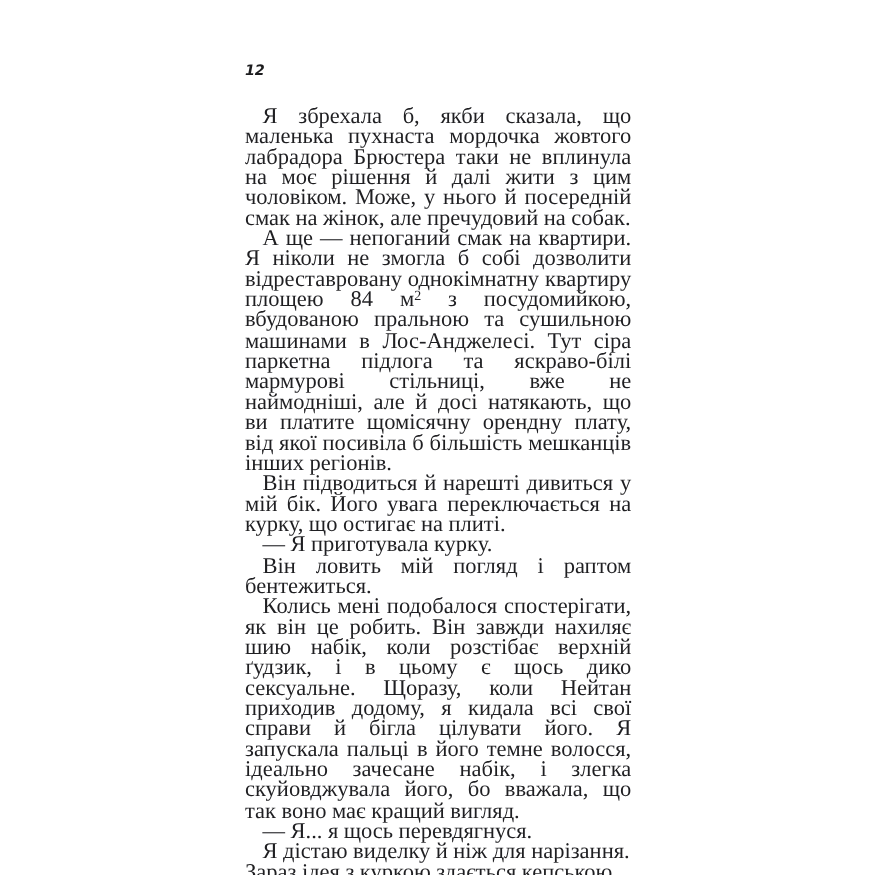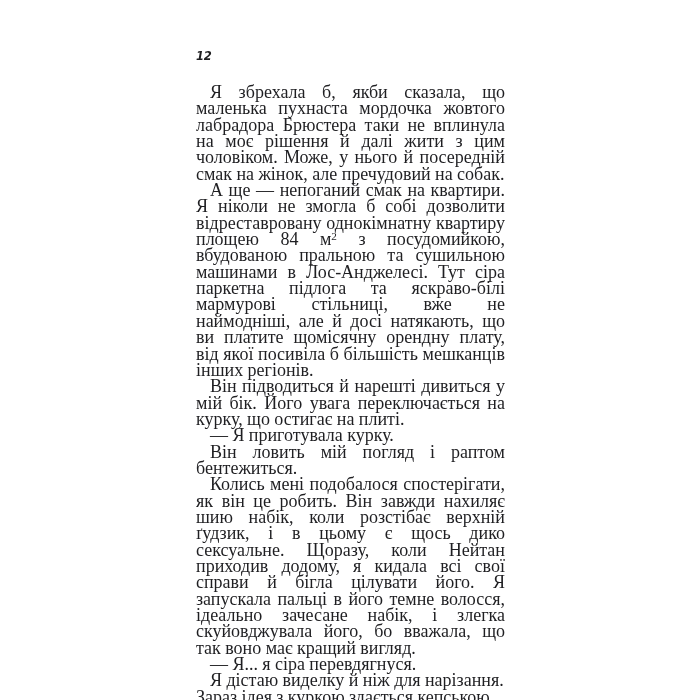--- a/index.html
+++ b/index.html
@@ -74,17 +74,17 @@
 
   <div class="text-block">
     <p class="para">Я збрехала б, якби сказала, що маленька пухнаста мордочка жовтого лабрадора Брюстера таки не вплинула на моє рішення й далі жити з цим чоловіком. Може, у нього й посередній смак на жінок, але пречудовий на собак.</p>
     <p class="para">
       <span>А ще — непоганий смак на квартири. Я ніколи не змогла б собі дозволити відреставровану однокімнатну квартиру площею 84 м<sup>2</sup> з посудомийкою, вбудованою пральною та сушильною машинами в Лос-Анджелесі. Тут сіра паркетна підлога та яскраво-білі мармурові стільниці, вже не наймодніші, але й досі натякають, що ви платите щомісячну орендну плату, від якої посивіла б більшість мешканців інших регіонів.</span>
     </p>
     <p class="para">Він підводиться й нарешті дивиться у мій бік. Його увага переключається на курку, що остигає на плиті.</p>
     <p class="para">— Я приготувала курку.</p>
     <p class="para">Він ловить мій погляд і раптом бентежиться.</p>
     <p class="para">Колись мені подобалося спостерігати, як він це робить. Він завжди нахиляє шию набік, коли розстібає верхній ґудзик, і в цьому є щось дико сексуальне. Щоразу, коли Нейтан приходив додому, я кидала всі свої справи й бігла цілувати його. Я запускала пальці в його темне волосся, ідеально зачесане набік, і злегка скуйовджувала його, бо вважала, що так воно має кращий вигляд.</p>
-    <p class="para">— Я... я сіра перевдягнуся.</p>
+    <p class="para">— Я... я щось перевдягнуся.</p>
     <p class="para">Я дістаю виделку й ніж для нарізання. Зараз ідея з куркою здається кепською. Можливо, я не переймаюся аж так, щоб вибачатися.</p>
   </div>
 
 </div>
 
 </body></html>

